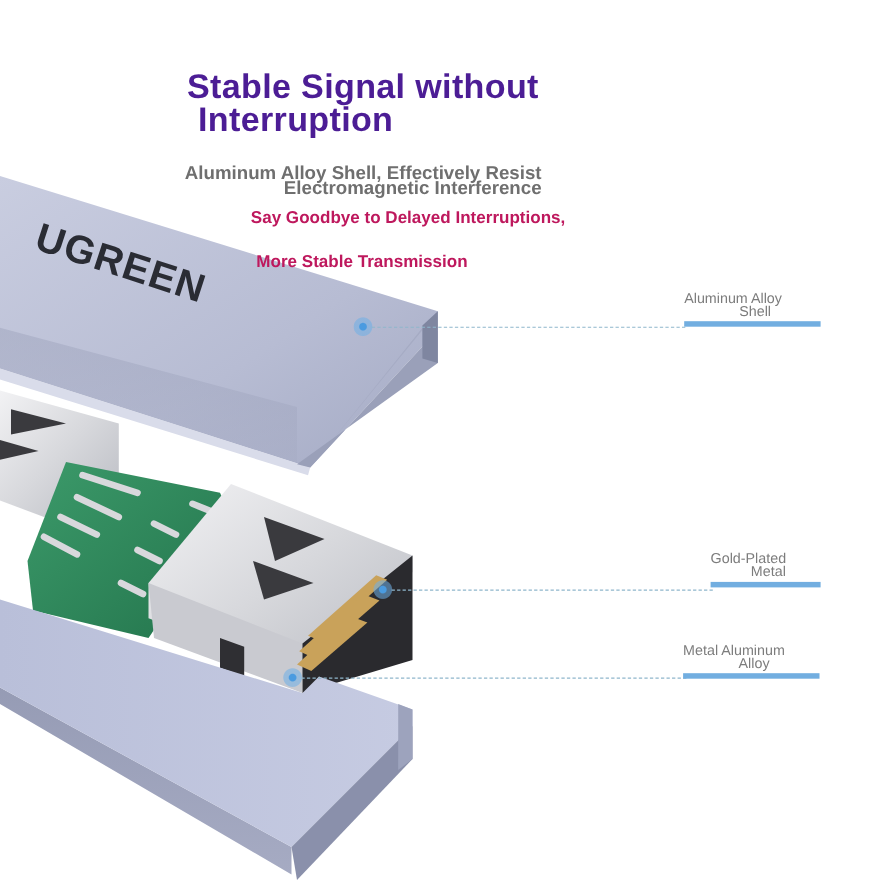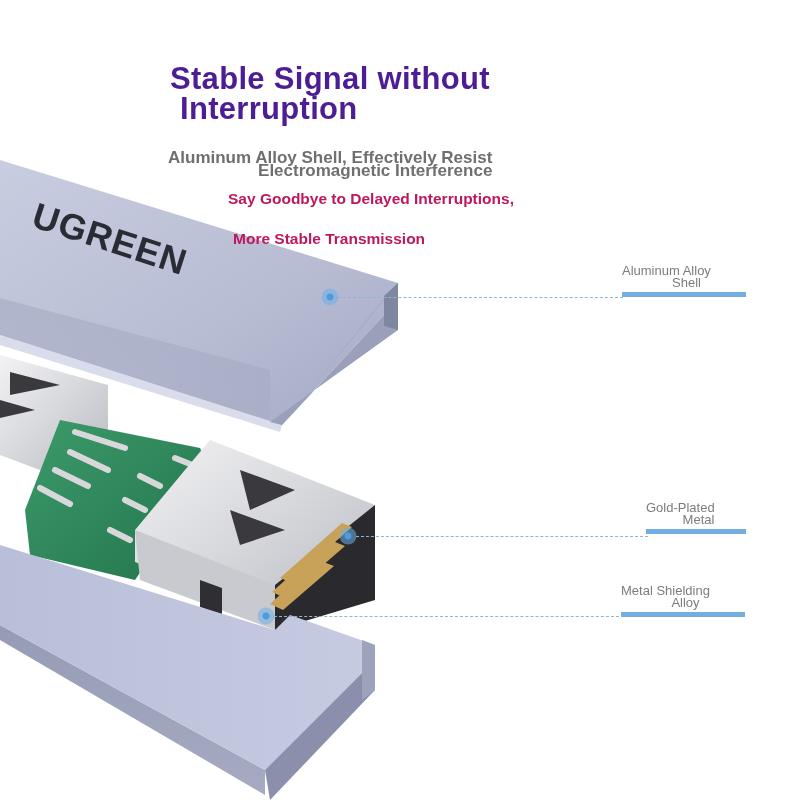--- a/index.html
+++ b/index.html
@@ -156,17 +156,17 @@
     <span class="l1">Gold-Plated</span>
     <span class="l2">Metal</span>
   </div>
   <div class="bar"></div>
 </div>
 
 <div class="dot" style="left:257px; top:607px;"></div>
 <div class="leader" style="left:274px; top:616px; width:350px;"></div>
 <div class="callout" style="left:621px; top:585px; width:124px;">
   <div class="label">
-    <span class="l1">Metal Shielding</span>
+    <span class="l1">Metal Aluminum</span>
     <span class="l2">Alloy</span>
   </div>
   <div class="bar"></div>
 </div>
 
 </body></html>

